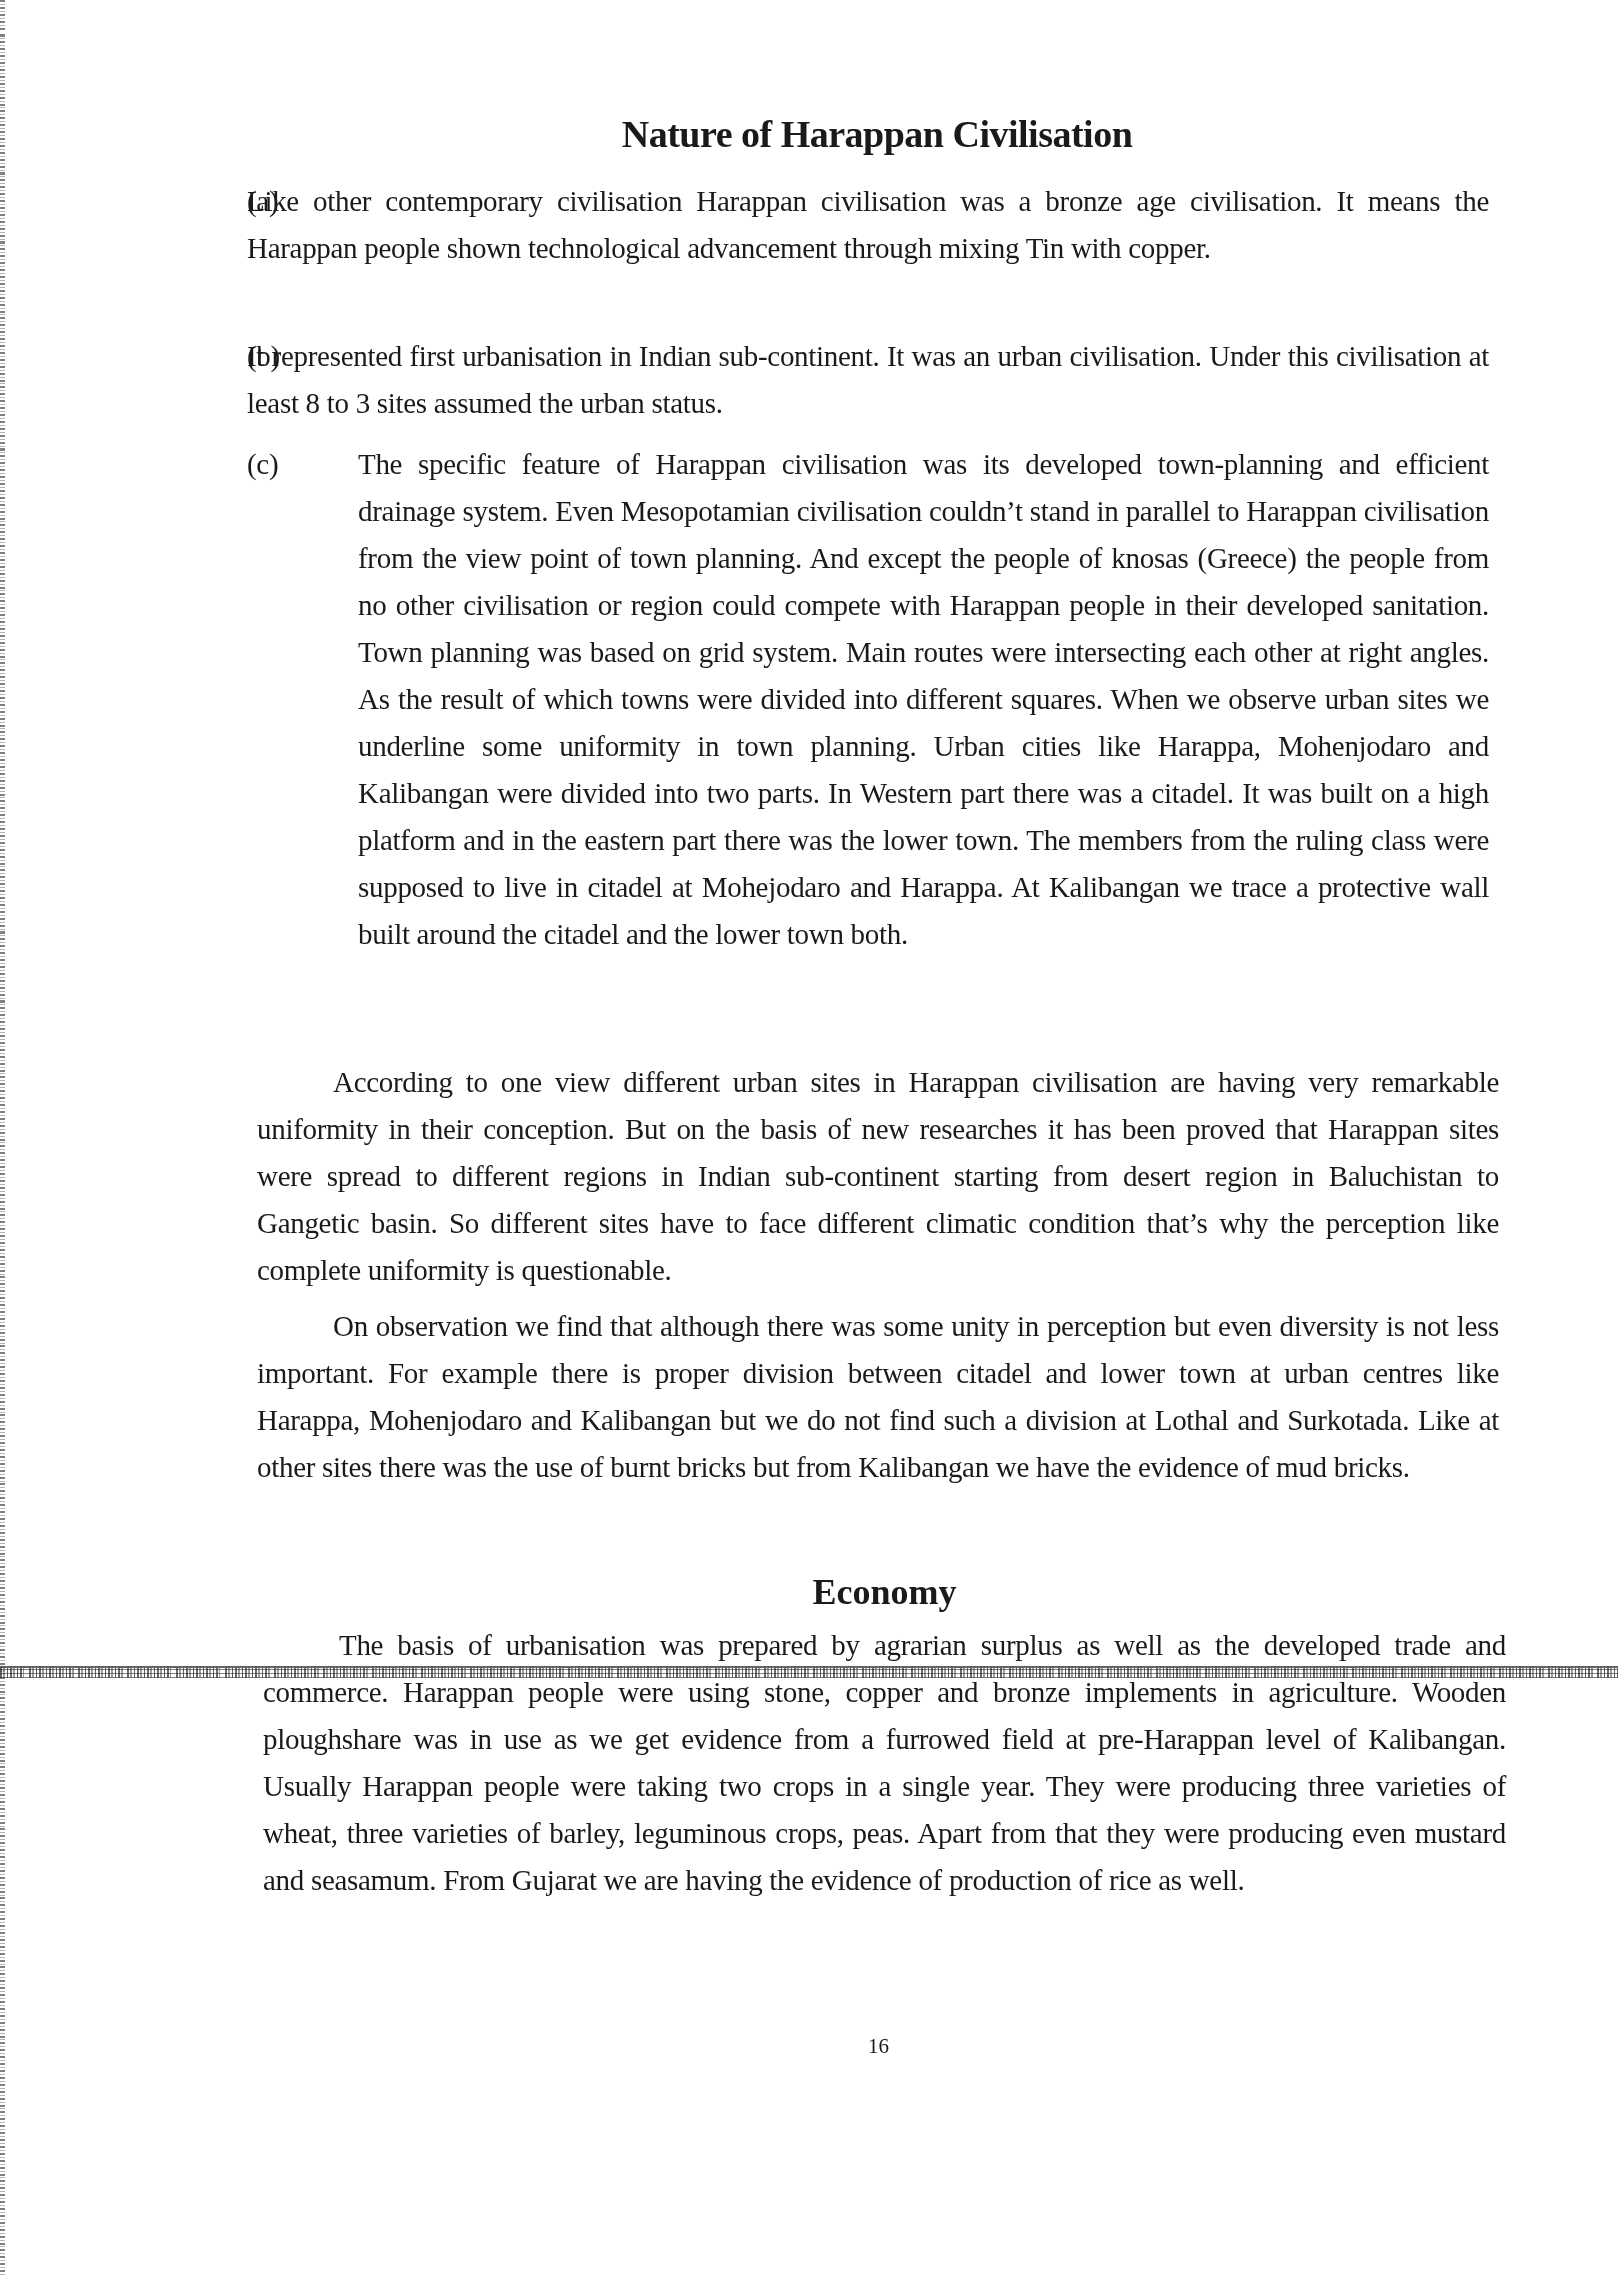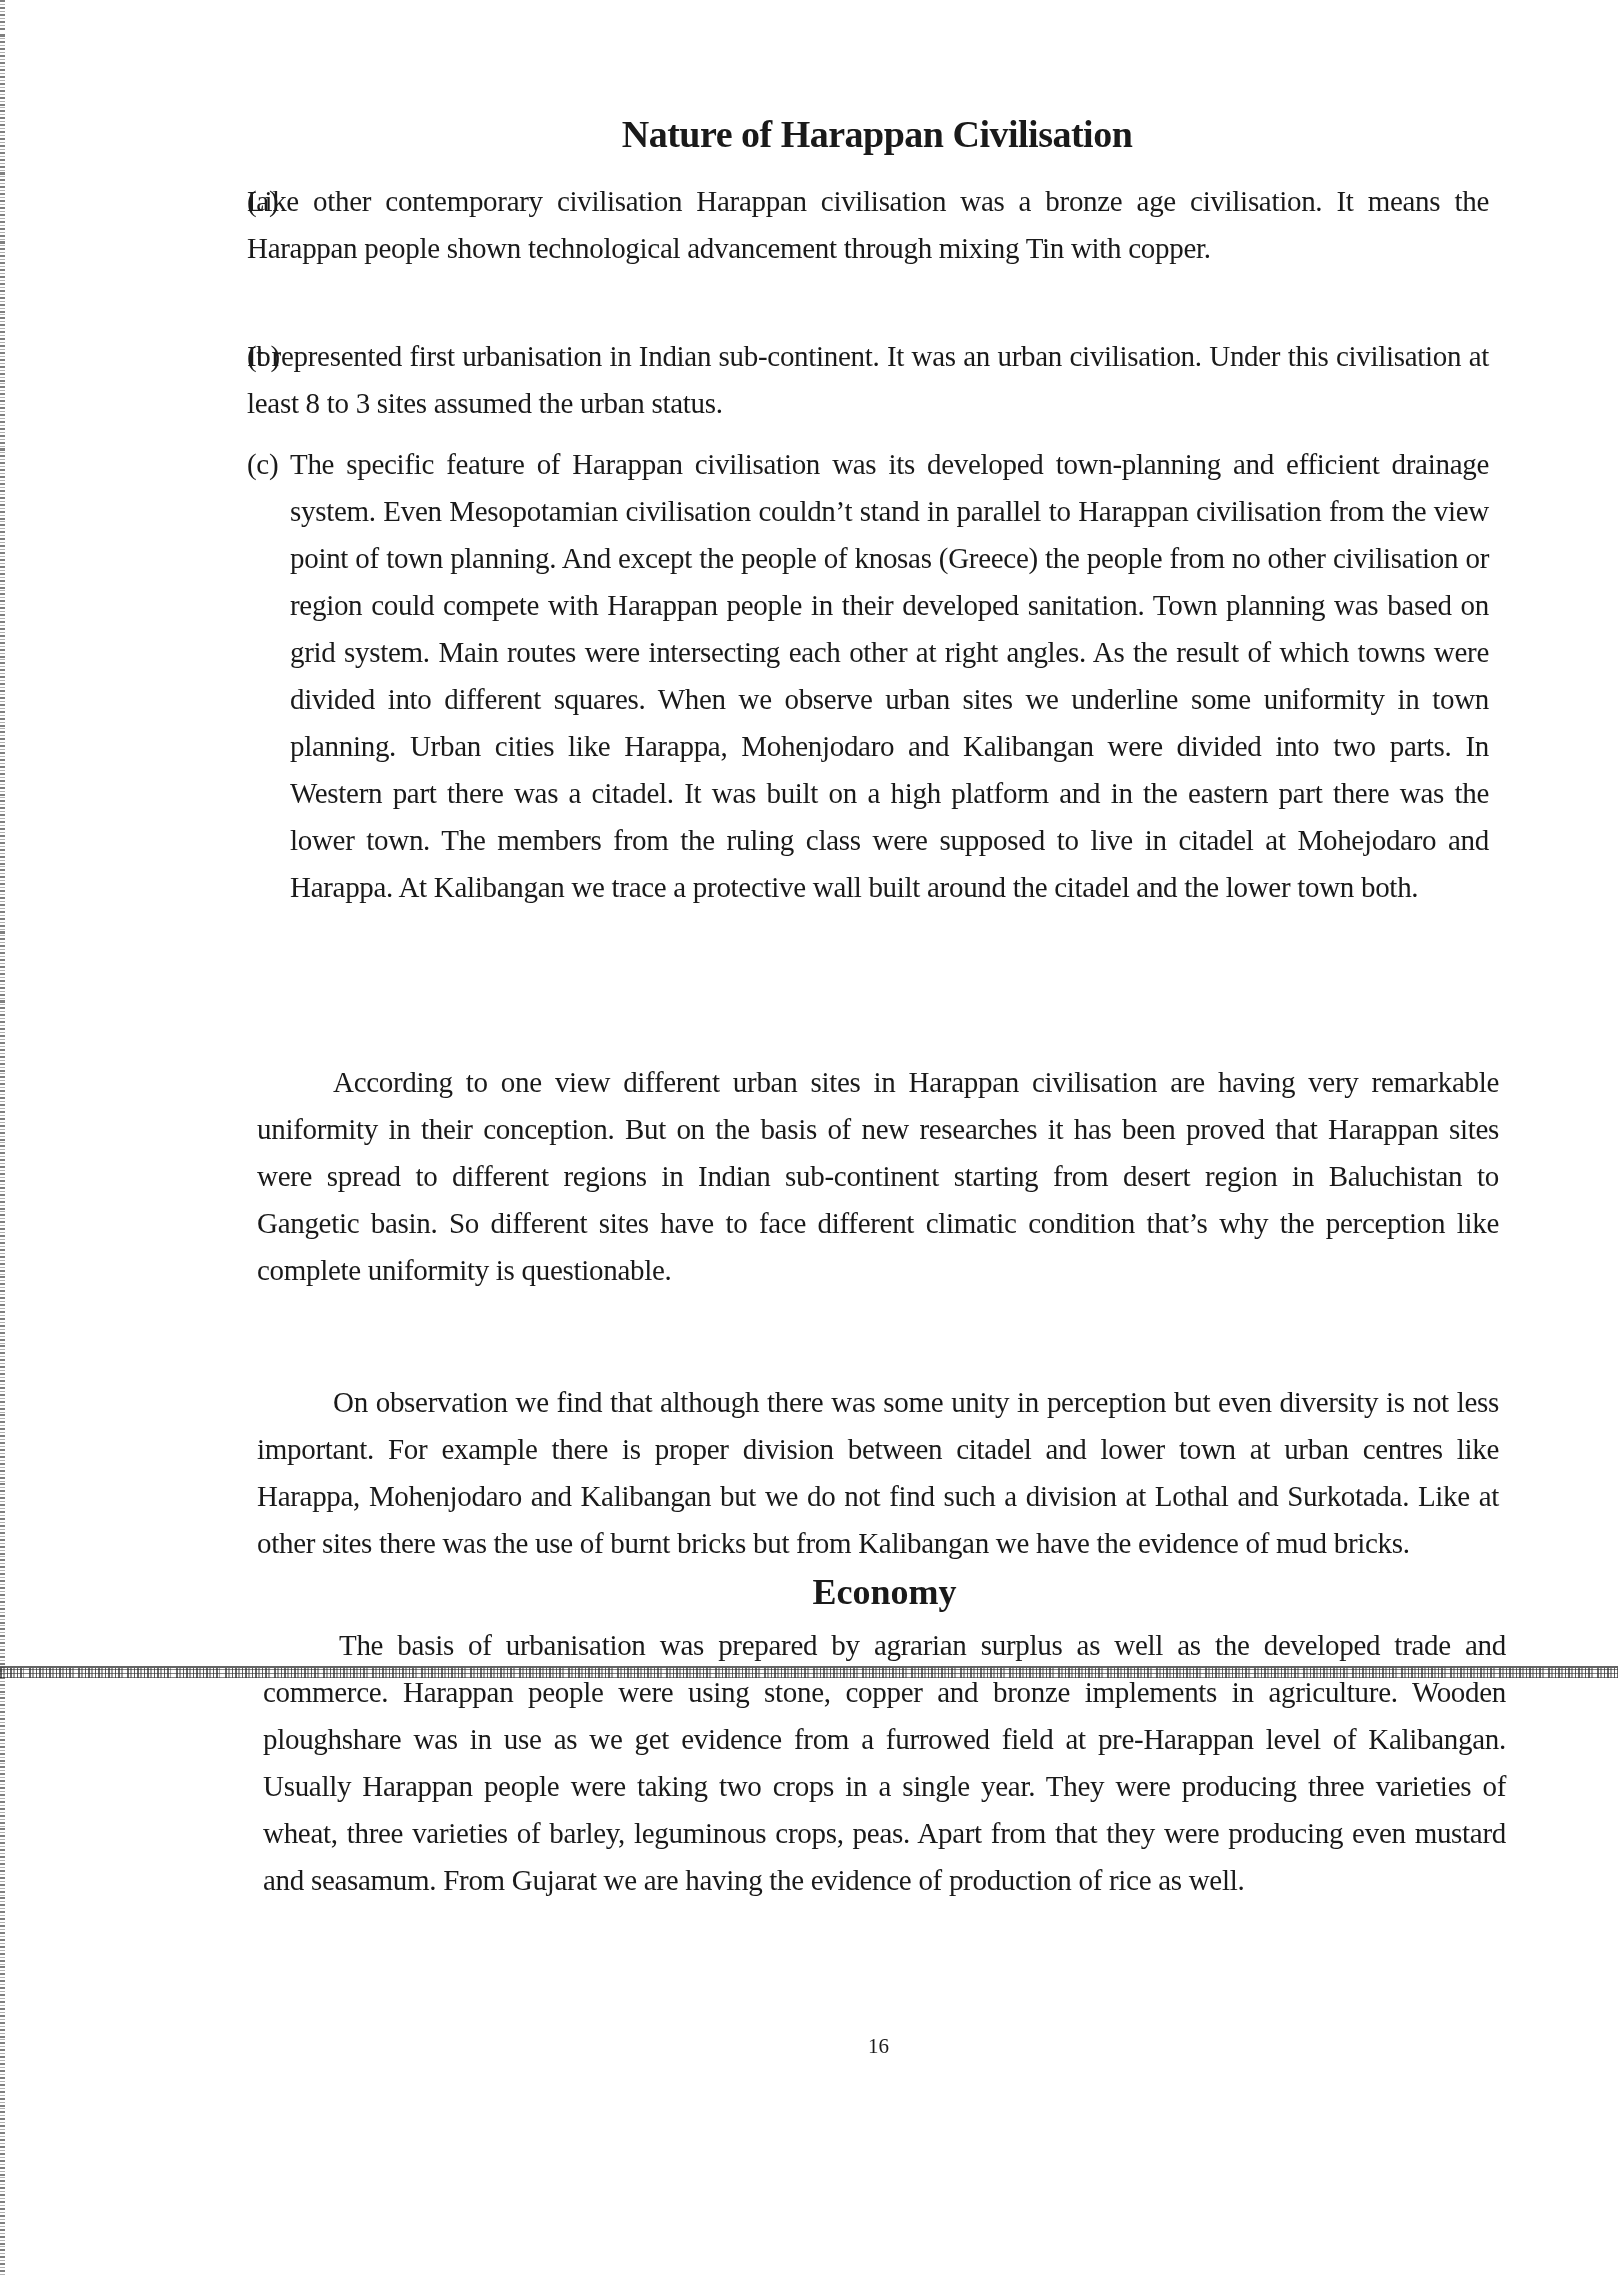--- a/index.html
+++ b/index.html
@@ -93,31 +93,31 @@
       top: 0;
       width: 69px;
       font-size: 29px;
       line-height: 47px;
     }
     .list-item .text {
     }
     #item-a { top: 178px; }
     #item-b { top: 333px; }
     #item-c { top: 441px; }
-    #item-c .text { margin-left: 43px; }
+    #item-c .text { margin-left: 111px; }
 
     .para {
       position: absolute;
       left: 257px;
       width: 1242px;
       margin: 0;
       text-indent: 76px;
     }
     #para-1 { top: 1059px; }
-    #para-2 { top: 1379px; }
+    #para-2 { top: 1303px; }
     #para-3 { top: 1622px; left: 263px; width: 1243px; }
 
     .page-number {
       position: absolute;
       top: 2027px;
       left: 868px;
       font-size: 21px;
       line-height: 39px;
     }
   </style>

